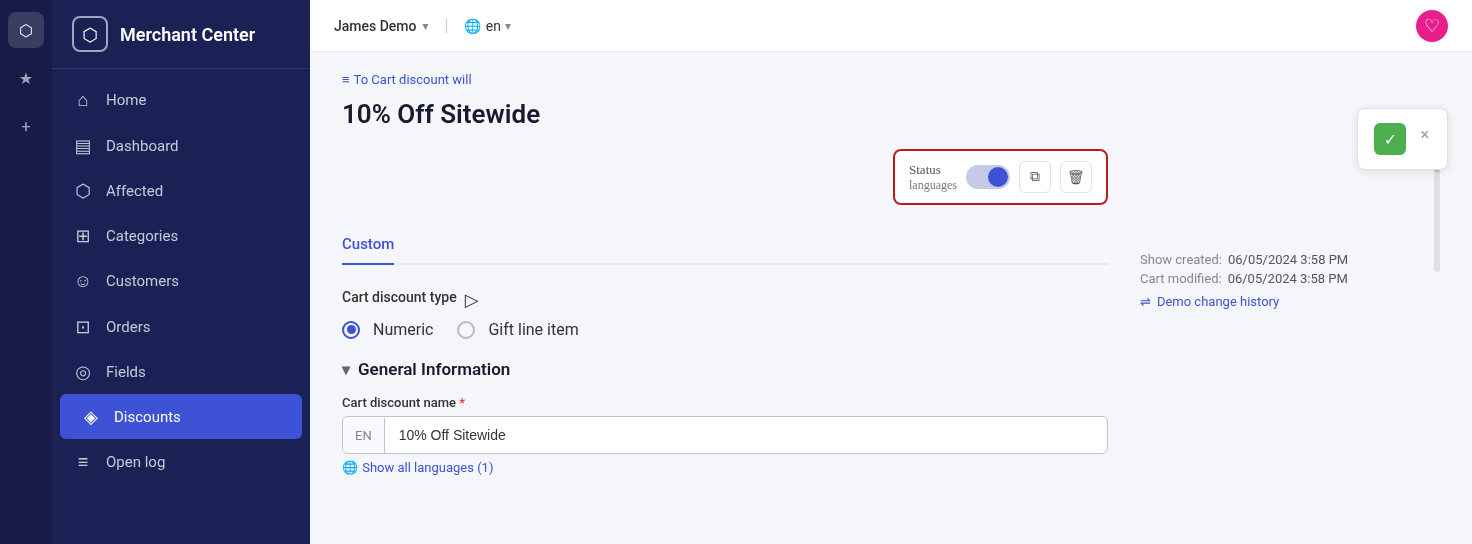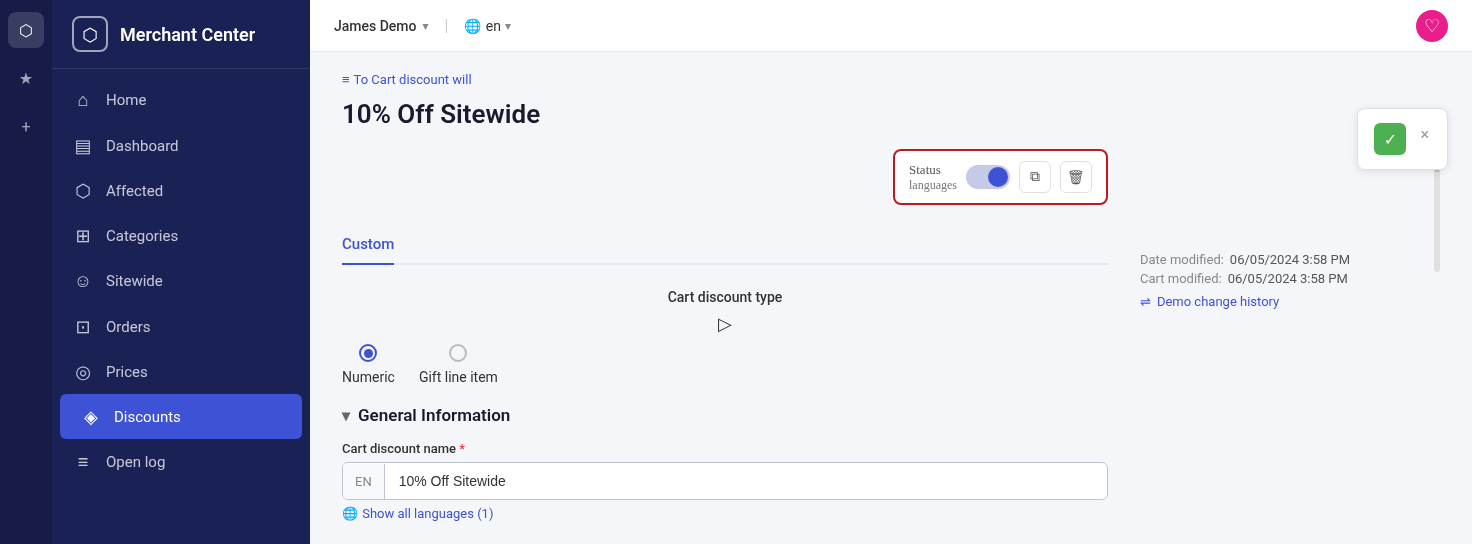--- a/index.html
+++ b/index.html
@@ -228,30 +228,30 @@
     
     .form-section { margin-bottom: 20px; }
     .form-section-title {
       font-size: 17px; font-weight: 600; color: #1a1a2e;
       display: flex; align-items: center; gap: 8px;
       margin-bottom: 16px;
     }
     .form-section-chevron { font-size: 13px; color: #666; }
 
     .radio-group { display: flex; align-items: center; gap: 24px; margin-bottom: 20px; }
-    .radio-item { display: flex; align-items: center; gap: 7px; font-size: 14px; color: #333; cursor: pointer; flex-direction: column; }
+    .radio-item { display: flex; align-items: center; gap: 13px; font-size: 16px; color: #333; cursor: pointer; }
     .radio-circle {
       width: 18px; height: 18px; border-radius: 50%;
       border: 2px solid #3d52d5;
       display: flex; align-items: center; justify-content: center;
     }
     .radio-inner { width: 9px; height: 9px; background: #3d52d5; border-radius: 50%; }
     .radio-circle-empty { width: 18px; height: 18px; border-radius: 50%; border: 2px solid #bbb; }
 
-    .discount-type-label { font-size: 14px; font-weight: 500; color: #333; margin-bottom: 10px; display: flex; align-items: center; gap: 8px; flex-direction: column; }
+    .discount-type-label { font-size: 14px; font-weight: 500; color: #333; margin-bottom: 10px; display: flex; gap: 8px; }
     .cursor-icon { font-size: 18px; color: #333; }
 
     .cart-name-field { margin-top: 9px; }
     .field-label { font-size: 13px; color: #333; margin-bottom: 6px; font-weight: 500; }
     .field-required { color: #e53935; }
     .input-row {
       display: flex; align-items: center;
       border: 1px solid #c0c4d0;
       border-radius: 6px;
       overflow: hidden;
@@ -325,29 +325,29 @@
     <div class="nav-item">
       <span class="nav-icon">⬡</span>
       <span>Affected</span>
     </div>
     <div class="nav-item">
       <span class="nav-icon">⊞</span>
       <span>Categories</span>
     </div>
     <div class="nav-item">
       <span class="nav-icon">☺</span>
-      <span>Sitewide</span>
+      <span>Customers</span>
     </div>
     <div class="nav-item">
       <span class="nav-icon">⊡</span>
       <span>Orders</span>
     </div>
     <div class="nav-item">
       <span class="nav-icon">◎</span>
-      <span>Prices</span>
+      <span>Fields</span>
     </div>
     <div class="nav-item active">
       <span class="nav-icon">◈</span>
       <span>Discounts</span>
     </div>
     <div class="nav-item">
       <span class="nav-icon">≡</span>
       <span>Open log</span>
     </div>
 
@@ -451,21 +451,21 @@
               <span>Show all languages (1)</span>
             </div>
           </div>
         </div>
 
       </div>
 
       <div class="page-right right-panel" style="position:relative;">
         <div class="meta-info" style="margin-top: 180px;">
           <div class="meta-row">
-            <span class="meta-key">Date modified:</span>
+            <span class="meta-key">Show created:</span>
             <span>06/05/2024 3:58 PM</span>
           </div>
           <div class="meta-row">
             <span class="meta-key">Cart modified:</span>
             <span>06/05/2024 3:58 PM</span>
           </div>
           <div class="change-history">
             <span>⇌</span>
             <span>Demo change history</span>
           </div>

